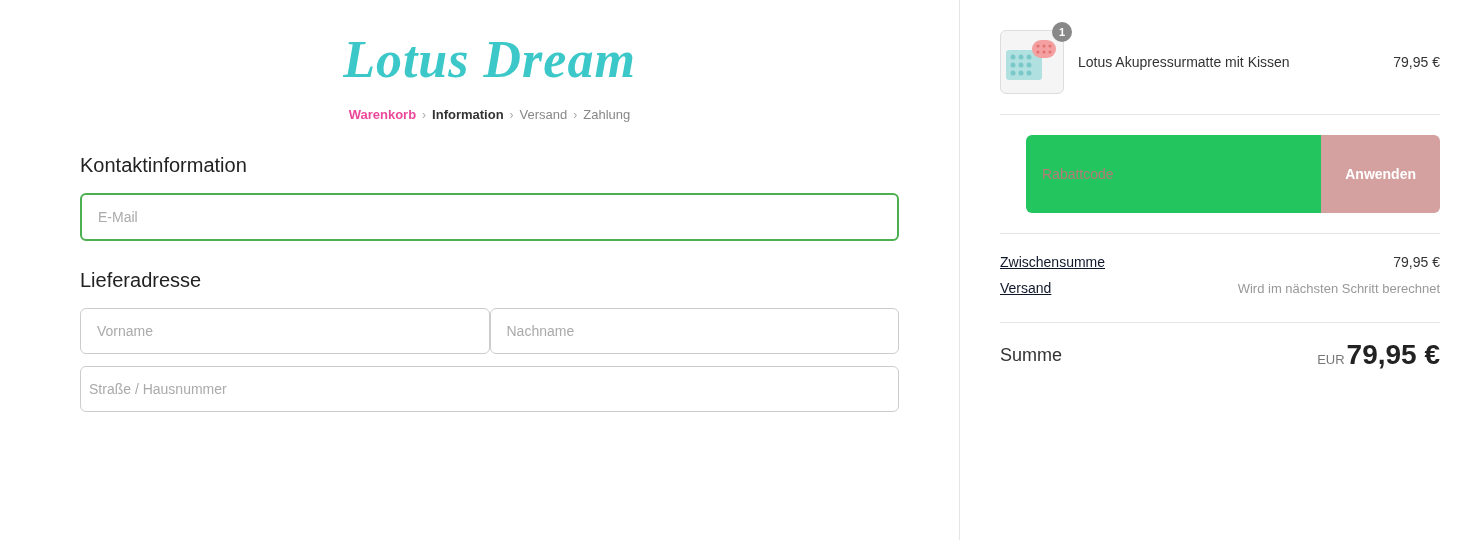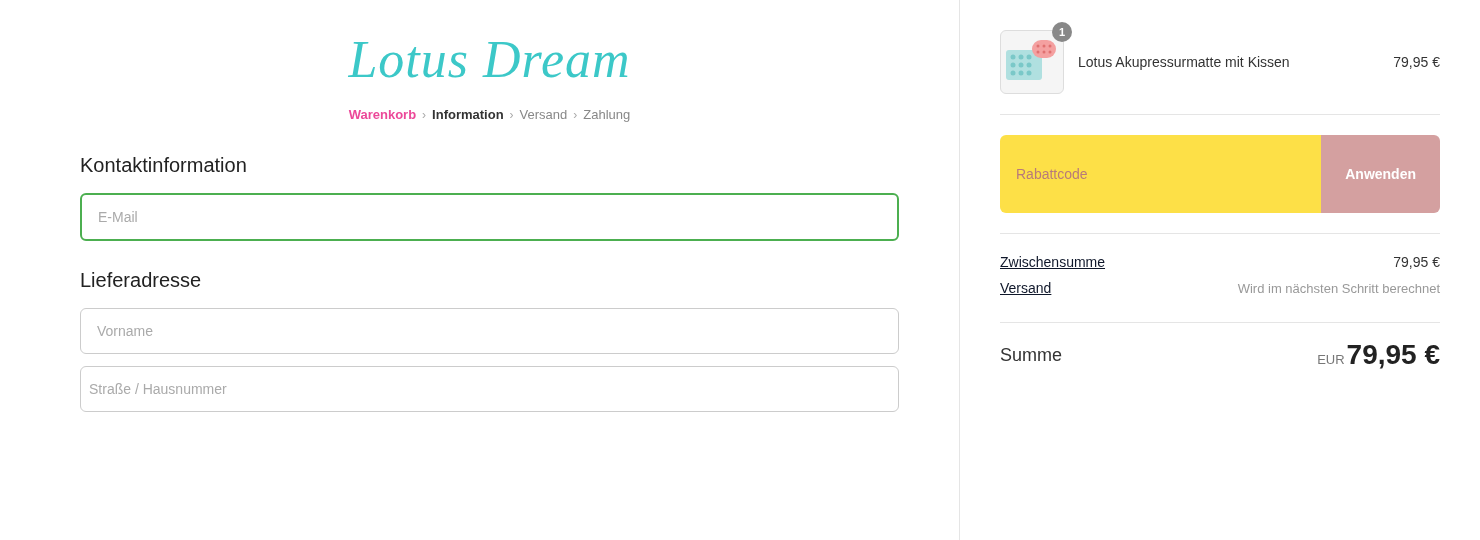--- a/index.html
+++ b/index.html
@@ -22,21 +22,21 @@
     }
     .logo-area {
       text-align: center;
       margin-bottom: 18px;
     }
     .logo-text {
       font-family: Georgia, 'Times New Roman', serif;
       font-size: 52px;
       color: #3cc8c8;
       font-style: italic;
-      font-weight: 400;
+      font-weight: 700;
       letter-spacing: 1px;
     }
     .breadcrumb {
       display: flex;
       align-items: center;
       gap: 6px;
       justify-content: center;
       margin-bottom: 32px;
       font-size: 13px;
       color: #888;
@@ -175,24 +175,25 @@
       gap: 0;
       margin-bottom: 20px;
       padding-bottom: 20px;
       border-bottom: 1px solid #e5e5e5;
     }
     .discount-input {
       flex: 1;
       padding: 14px 16px;
       font-size: 14px;
       border: none;
-      background: #fde047;
+      background: #22c55e;
       border-radius: 6px 0 0 6px;
       outline: none;
       color: #555;
+      margin-left: 26px;
     }
     .discount-input::placeholder { color: #b87a7a; }
     .apply-btn {
       padding: 31px 24px;
       font-size: 14px;
       font-weight: 600;
       background: #d4a0a0;
       color: #fff;
       border: none;
       border-radius: 0 6px 6px 0;
@@ -263,20 +264,21 @@
     </nav>
 
     <h2 class="section-title">Kontaktinformation</h2>
 
     <input class="email-input" type="email" placeholder="E-Mail" style="">
 
     <h2 class="section-title-2">Lieferadresse</h2>
 
     <div class="name-row">
       <input type="text" placeholder="Vorname" style="">
+      <input type="text" placeholder="Nachname" style="">
     </div>
 
     <div class="street-input-wrap">
       <input type="text" placeholder="Straße / Hausnummer" style="">
     </div>
   </div>
 
   <div class="right-panel">
 
     <div class="order-item">

